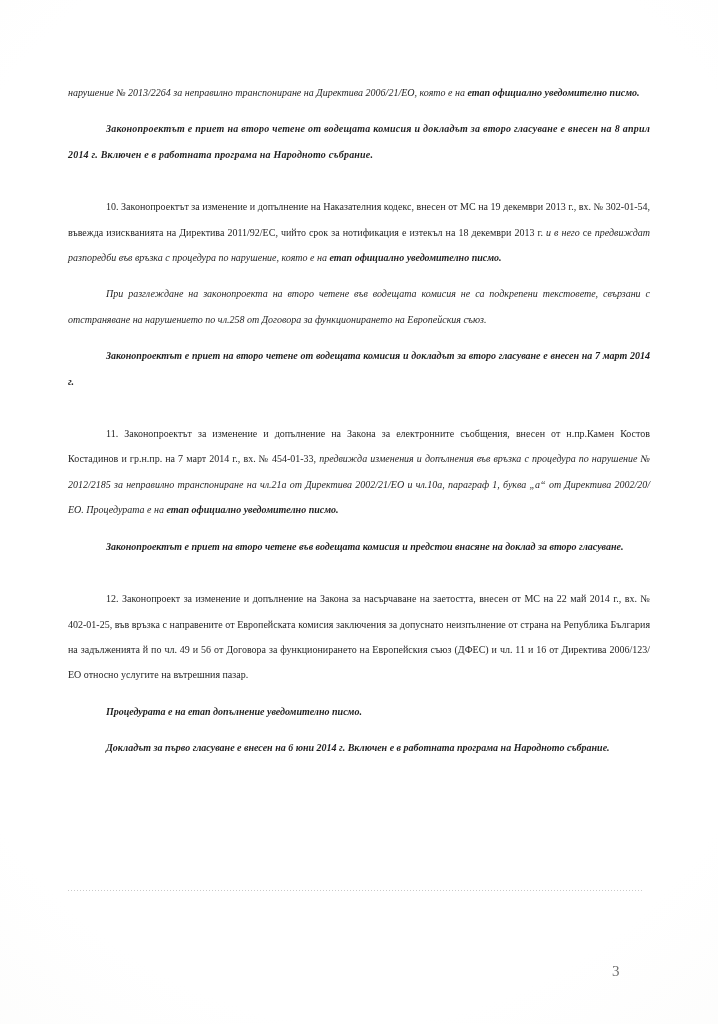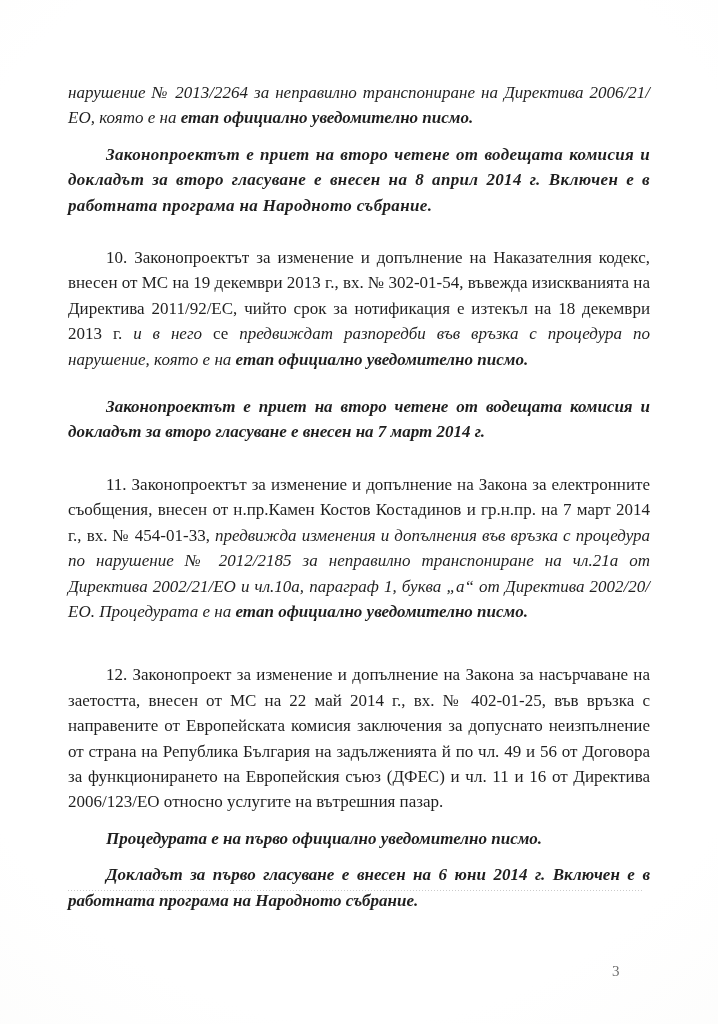--- a/index.html
+++ b/index.html
@@ -19,21 +19,21 @@
   }
   .content {
     position:absolute;
     left:68px; top:80px;
     width:582px;
   }
   p {
     margin:0;
     text-align:justify;
     text-justify:inter-word;
-    font-size:17px;
+    font-size:10px;
     line-height:25.4px;
     color:#1f1f1f;
     -webkit-font-smoothing:antialiased;
   }
   p.indent { text-indent:38px; }
   p.cont   { text-indent:0; }
   .gap-sm { height:11px; }
   .gap-lg { height:27px; }
 
   
@@ -75,39 +75,41 @@
     <div class="gap-sm"></div>
 
     <p class="indent p-bolditalic"><span class="bi">Законопроектът е приет на второ четене от водещата комисия и докладът за второ гласуване е внесен на 8 април 2014 г. Включен е в работната програма на Народното събрание.</span></p>
 
     <div class="gap-lg"></div>
 
     <p class="indent"><span class="b">10. Законопроектът за изменение и допълнение на Наказателния кодекс</span><span class="r">, внесен от МС на 19 декември 2013 г., вх. № 302-01-54, въвежда изискванията на Директива 2011/92/ЕС, чийто срок за нотификация е изтекъл на 18 декември 2013 г. </span><span class="i">и в него </span><span class="r">се </span><span class="i">предвиждат разпоредби във връзка с процедура по нарушение, която е на </span><span class="bi">етап официално уведомително писмо.</span></p>
 
     <div class="gap-sm"></div>
 
+    <p class="indent"><span class="i">При разглеждане на законопроекта на второ четене във водещата комисия не са подкрепени текстовете, свързани с отстраняване на нарушението по чл.258 от Договора за функционирането на Европейския съюз.</span></p>
 
     <div class="gap-sm"></div>
 
     <p class="indent"><span class="bi">Законопроектът е приет на второ четене от водещата комисия и докладът за второ гласуване е внесен на 7 март 2014 г.</span></p>
 
     <div class="gap-lg"></div>
 
     <p class="indent"><span class="b">11. Законопроектът за изменение и допълнение на Закона за електронните съобщения</span><span class="r">, внесен от н.пр.Камен Костов Костадинов и гр.н.пр. на 7 март 2014 г., вх. № 454-01-33, </span><span class="i">предвижда изменения и допълнения във връзка с процедура по нарушение № 2012/2185 за неправилно транспониране на чл.21а от Директива 2002/21/ЕО и чл.10а, параграф 1, буква „а“  от Директива 2002/20/ЕО. Процедурата е на </span><span class="bi">етап официално уведомително писмо.</span></p>
 
     <div class="gap-sm"></div>
 
+    <p class="indent"><span class="bi">Законопроектът е приет на второ четене във водещата комисия и предстои внасяне на доклад за второ гласуване.</span></p>
 
     <div class="gap-lg"></div>
 
     <p class="indent"><span class="b">12. Законопроект за изменение и допълнение на Закона за насърчаване на заетостта, внесен от МС на 22 май 2014 г., вх. № 402-01-25,</span><span class="r"> във връзка с направените от Европейската комисия заключения за допуснато неизпълнение от страна на Република България на задълженията й по чл. 49 и 56 от Договора за функционирането на Европейския съюз (ДФЕС) и чл. 11 и 16 от Директива 2006/123/ЕО относно услугите на вътрешния пазар.</span></p>
 
     <div class="gap-sm"></div>
 
-    <p class="indent"><span class="bi">Процедурата е на първо официално уведомително писмо.</span></p>
+    <p class="indent"><span class="bi">Процедурата е на етап допълнение уведомително писмо.</span></p>
 
     <div class="gap-sm"></div>
 
     <p class="indent"><span class="bi">Докладът за първо  гласуване е внесен на 6 юни 2014 г. Включен е в работната програма на Народното събрание.</span></p>
 
   </div>
 
   <div class="footer-rule"></div>
 
   <div class="page-number">3</div>

